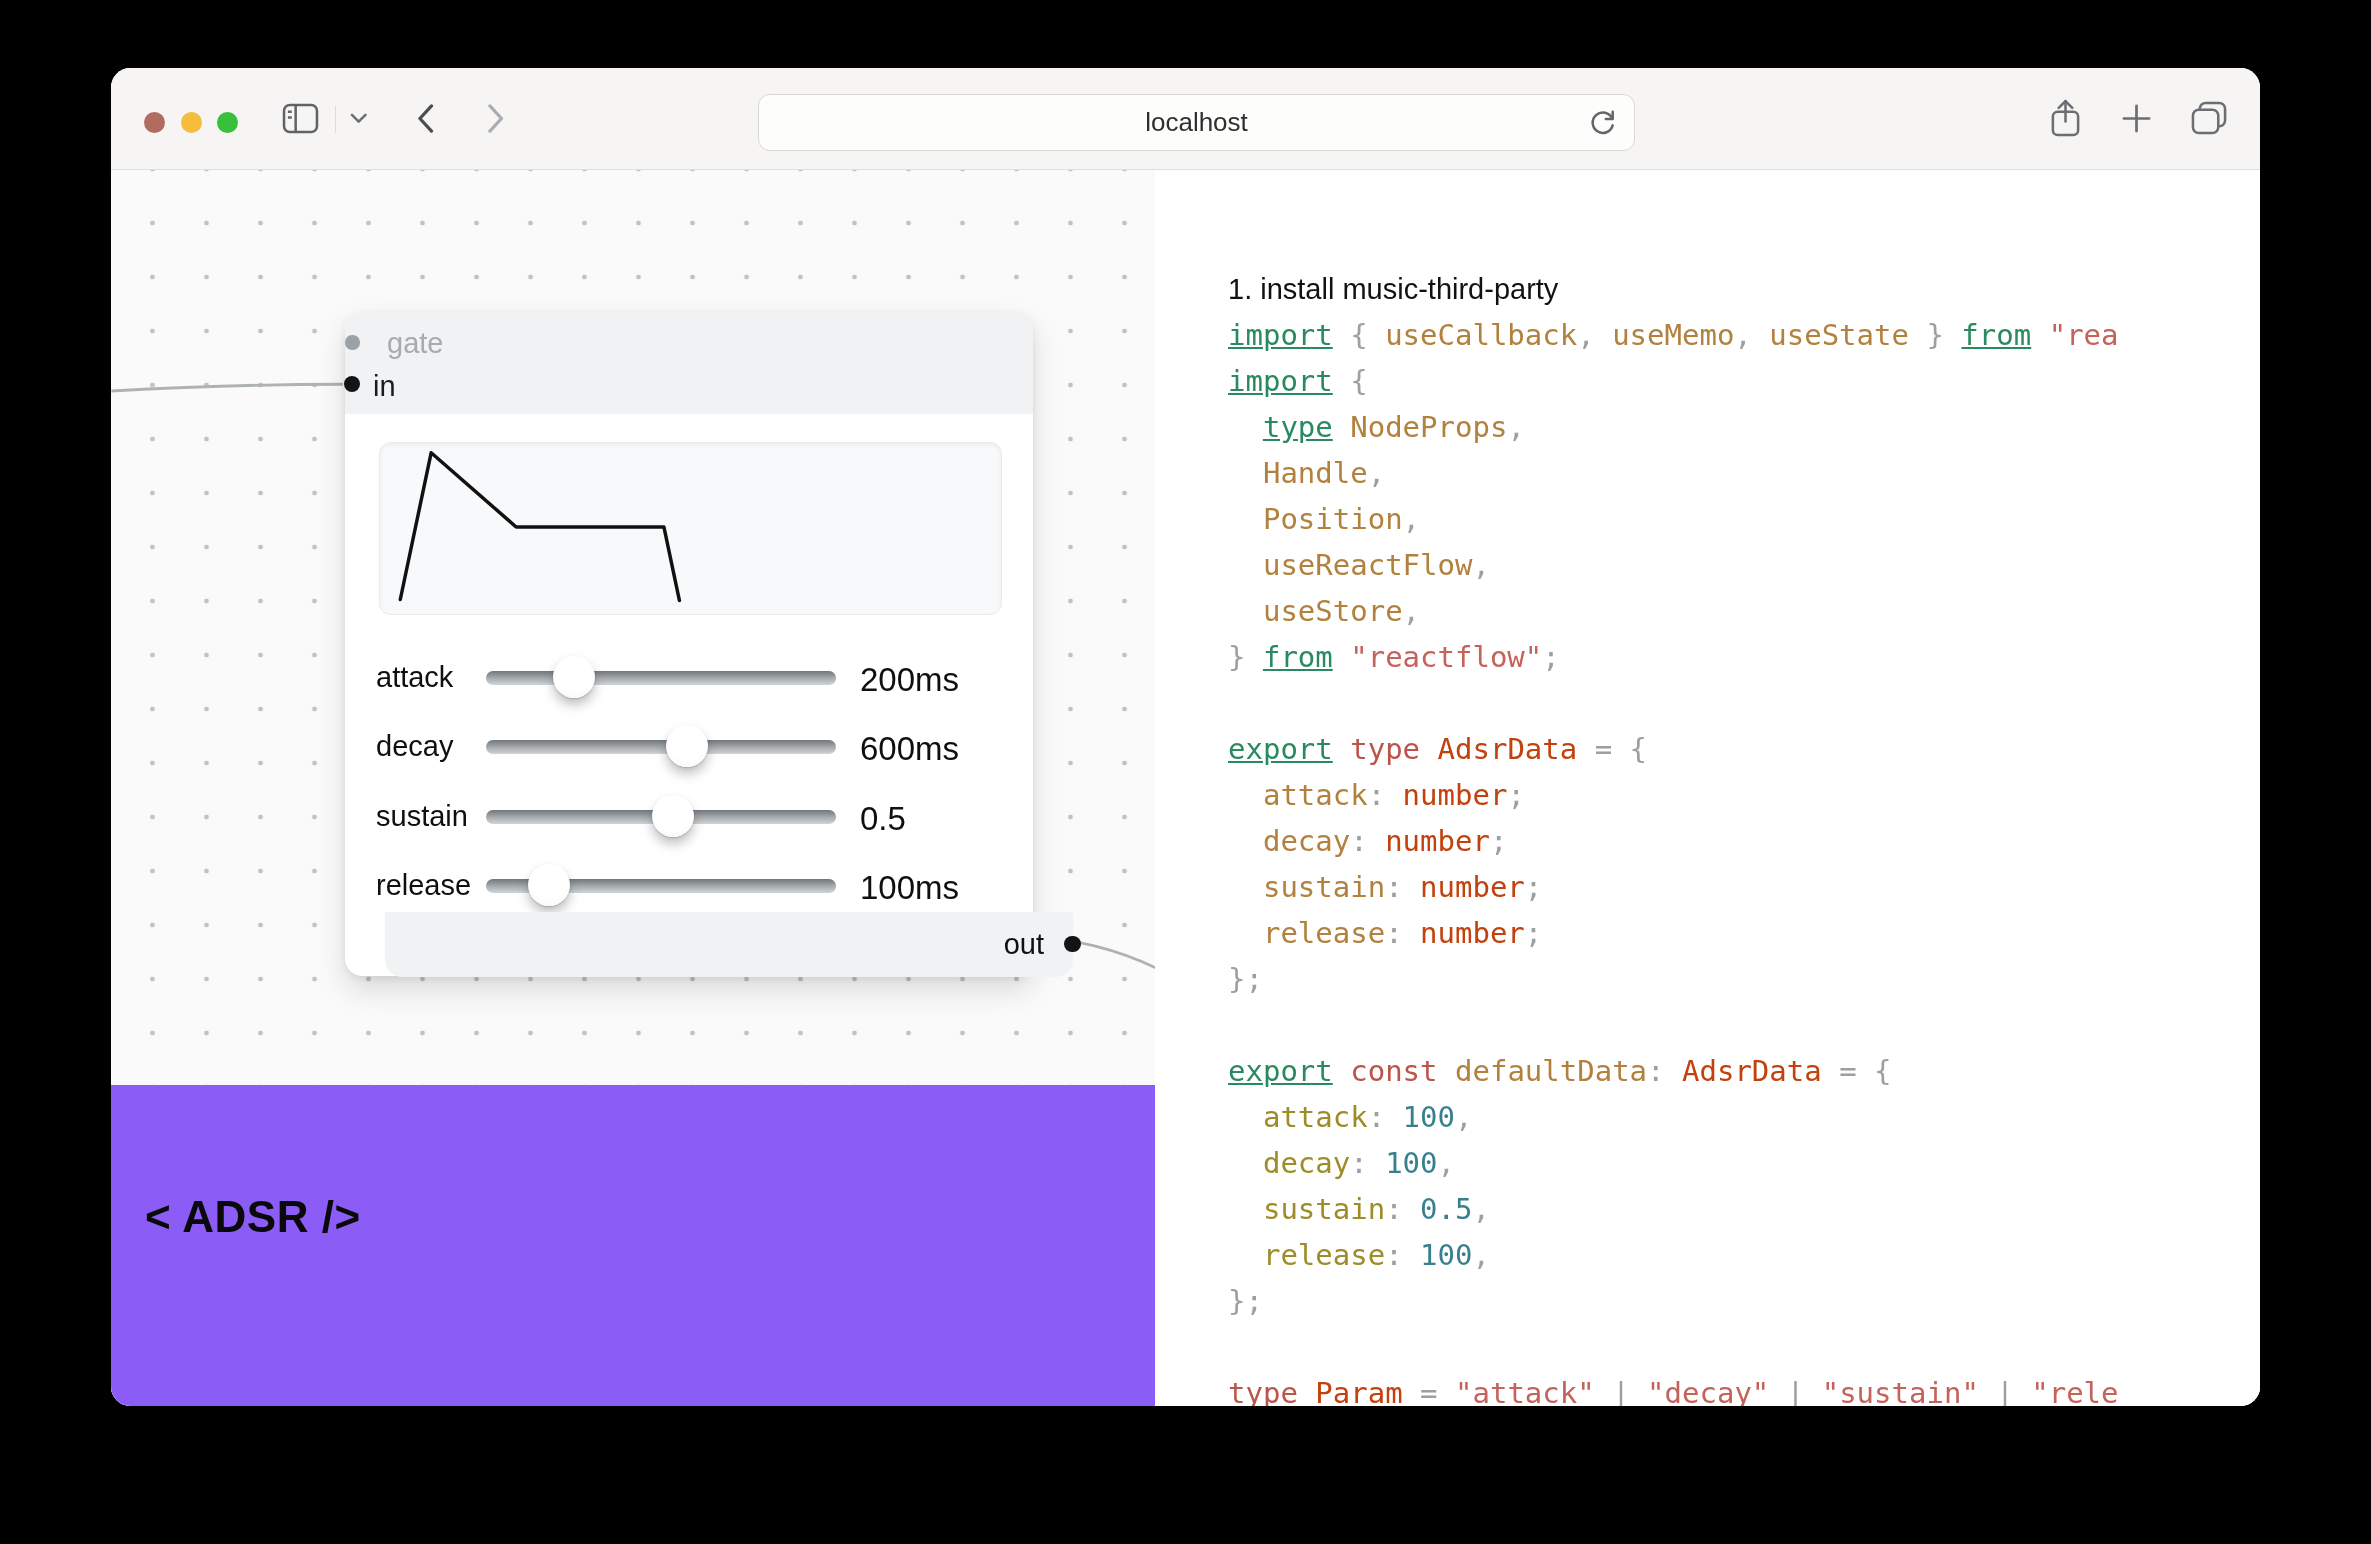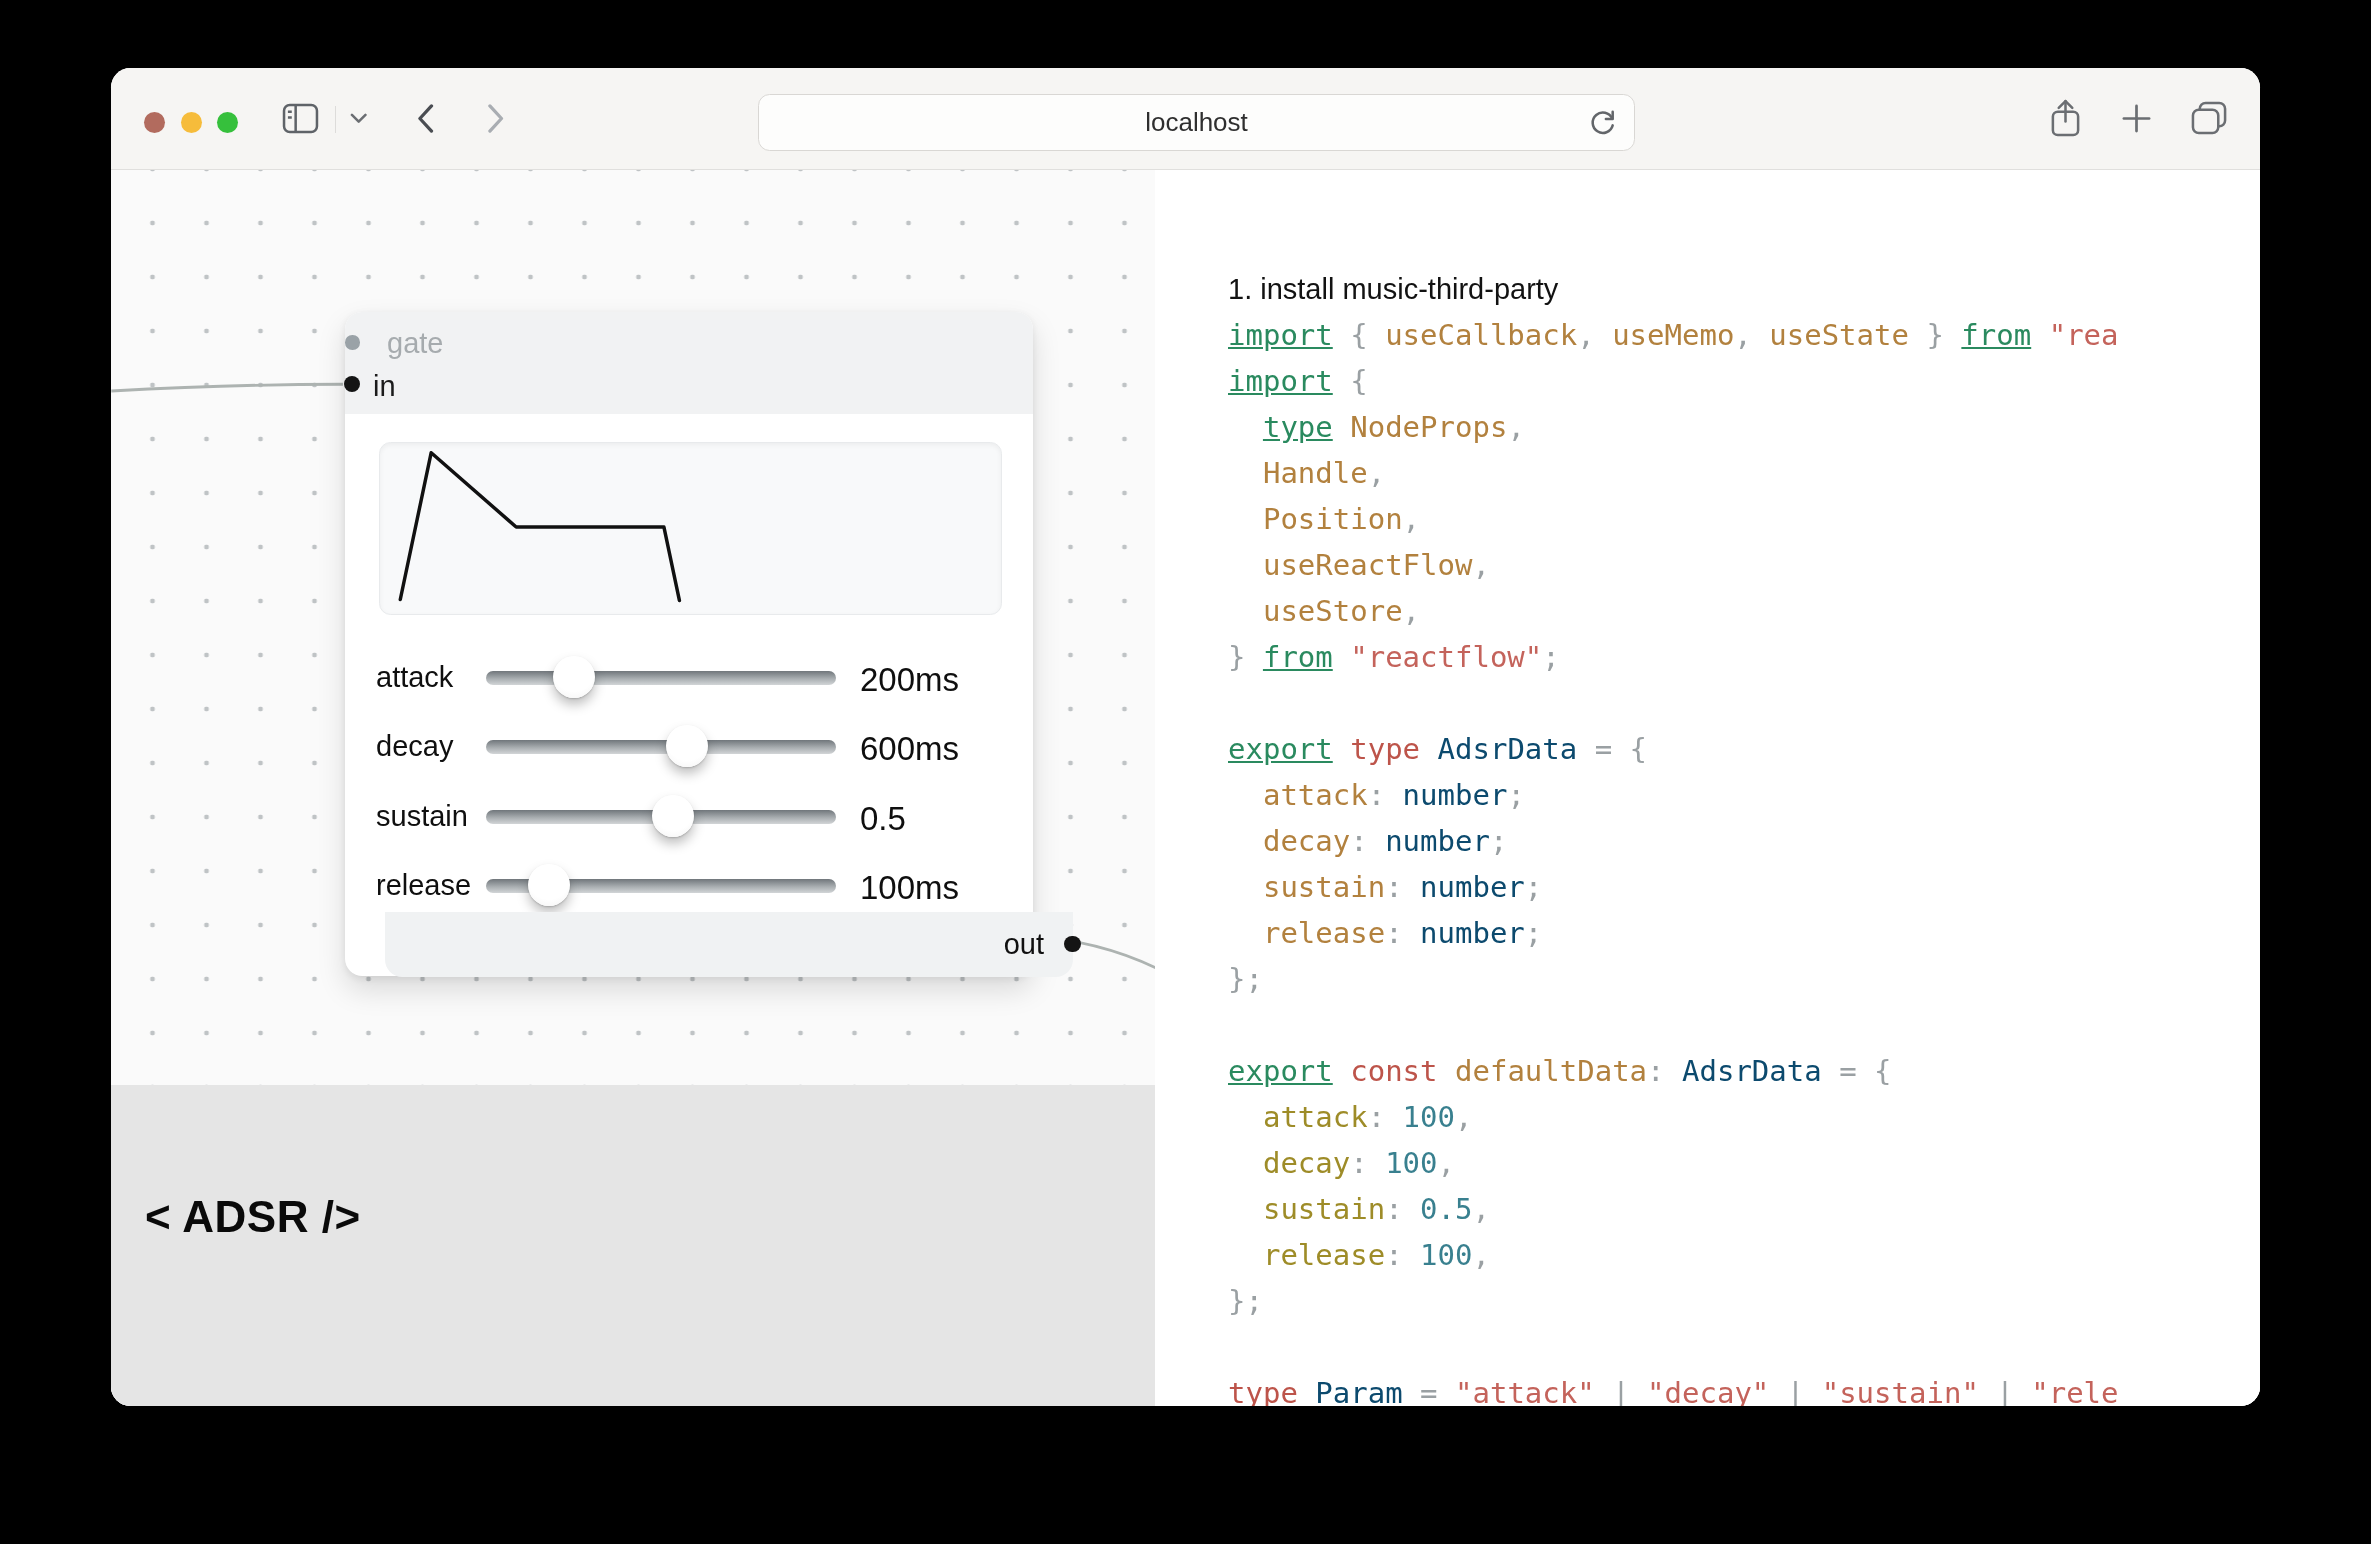--- a/index.html
+++ b/index.html
@@ -11,21 +11,21 @@
     border-bottom:1px solid #e0dfdd;}
   .tl{position:absolute;top:44px;width:21px;height:21px;border-radius:50%;}
   .tbicon{position:absolute;top:0;height:101px;display:flex;align-items:center;justify-content:center;}
   .vdiv{position:absolute;left:152px;top:38px;width:1px;height:27px;background:#dddcda;}
   .urlbar{position:absolute;left:647px;top:26px;width:875px;height:55px;background:#fdfdfc;
     border:1px solid #d9d7d4;border-radius:11.6px;display:flex;align-items:center;justify-content:center;}
   .urltext{font-size:26px;color:#2f2f2f;}
   .reload{position:absolute;right:15.4px;top:10.6px;}
   
   .content{position:absolute;left:0;top:102px;width:100%;height:1236px;background:#fff;display:flex;}
-  .canvas{position:relative;width:1044px;height:100%;background:#e5e5e5;flex:none;overflow:hidden;}
+  .canvas{position:relative;width:1044px;height:100%;background:#8b5cf6;flex:none;overflow:hidden;}
   .dotgrid{position:absolute;left:0;top:0;width:1044px;height:915px;background-color:#fafafa;
     background-image:radial-gradient(circle,#bfc3c5 2.1px,transparent 2.7px);
     background-size:54px 54px;background-position:14.5px 26px;}
   .wires{position:absolute;left:0;top:0;pointer-events:none;}
   
   .node{position:absolute;left:234px;top:142px;width:688px;height:664px;background:#fff;border-radius:17.4px;
     box-shadow:0 13.5px 29px rgba(0,0,0,.13),0 2.9px 7.7px rgba(0,0,0,.07);}
   .node-header{position:absolute;left:0;top:0;width:100%;height:102px;background:#f1f2f3;border-radius:17.4px 17.4px 0 0;}
   .node-footer{position:absolute;left:0;top:600px;width:100%;height:65px;background:#f0f2f3;border-radius:0 0 17.4px 17.4px;margin-left:40px;}
   .portlabel{position:absolute;font-size:29px;}
@@ -46,21 +46,21 @@
   .doc-para{position:absolute;left:34px;top:1079px;width:869px;font-size:29px;line-height:52px;color:#141414;}
   .doc-para span{display:block;}
   
   .code{position:relative;width:1106px;height:100%;background:#fff;flex:none;overflow:hidden;}
   .codeinner{position:absolute;left:73px;top:96px;white-space:pre;}
   .cline{height:46px;line-height:46px;font-family:"DejaVu Sans Mono",monospace;font-size:29px;}
   .tk-plain{font-family:"Liberation Sans",sans-serif;color:#121212;}
   .tk-g{color:#2a8a5f;text-decoration:underline;}   
   .tk-r{color:#bd544a;}   
   .tk-o{color:#b2813e;}   
-  .tk-t{color:#0c4a6e;}   
+  .tk-t{color:#c2410c;}   
   .tk-y{color:#9e8c28;}   
   .tk-n{color:#39808f;}   
   .tk-s{color:#c4635b;}   
   .tk-p{color:#9aa0a3;}   
 </style>
 </head>
 <body>
 
 <div class="window">
 

